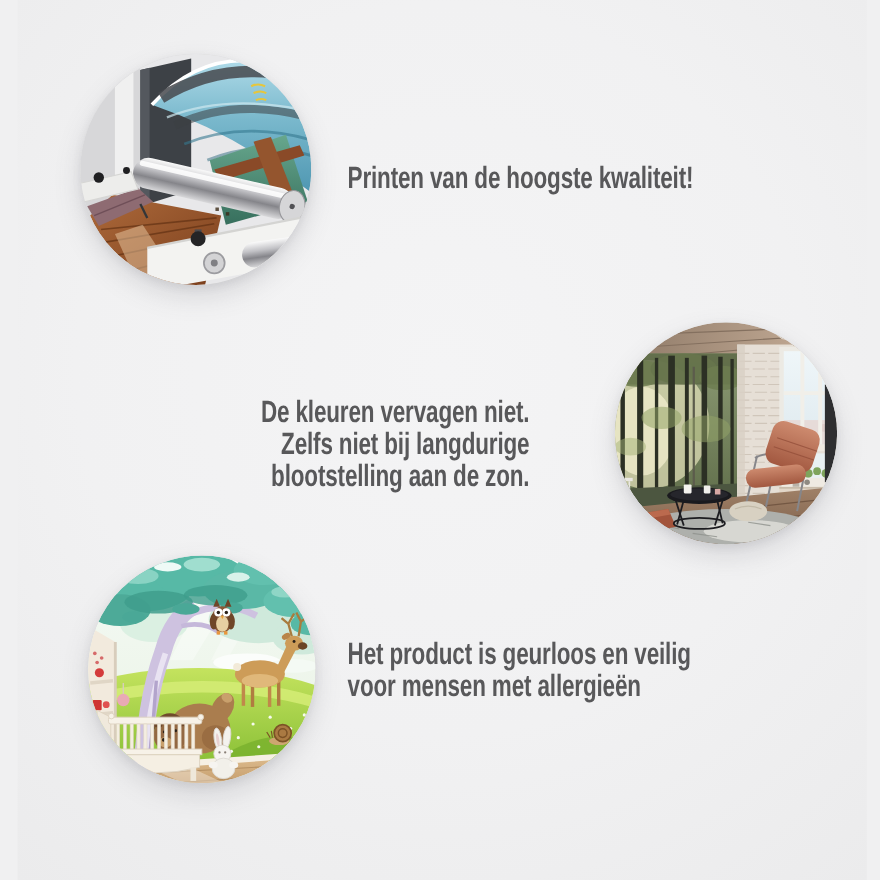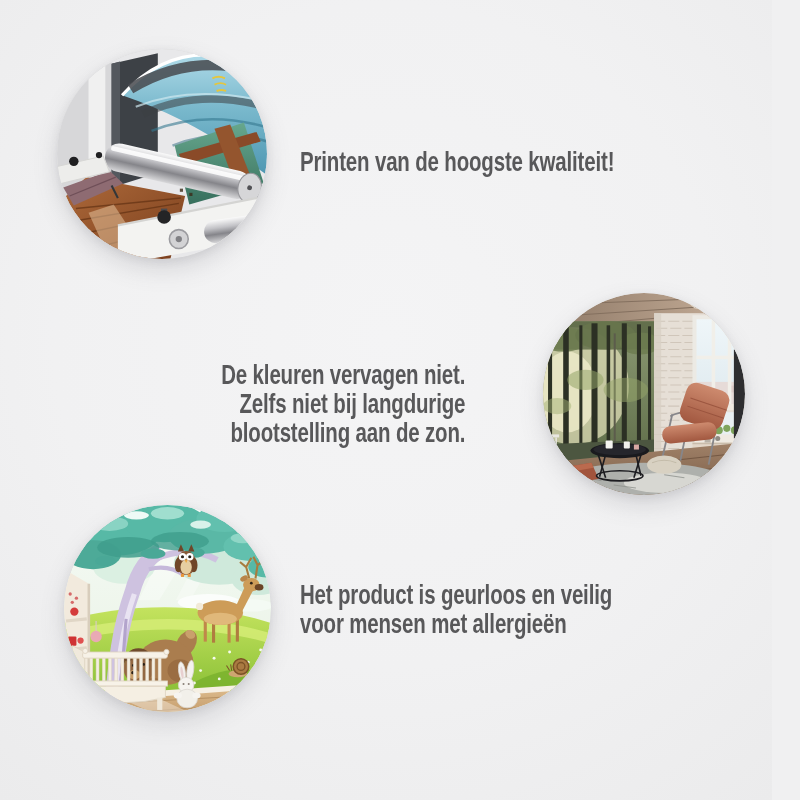--- a/index.html
+++ b/index.html
@@ -1,19 +1,20 @@
 <!DOCTYPE html>
 <html><head>
 <meta charset="utf-8">
 <style>
   html,body{margin:0;padding:0;background:#f0f0f1;}
   .stage{
     position:relative;width:772px;height:800px;overflow:hidden;
     background:radial-gradient(circle at 50% 42%, #f4f4f5 0%, #f1f1f2 55%, #ebebec 100%);
     font-family:"Liberation Sans","DejaVu Sans",sans-serif;
+    margin-left:16px;
   }
   .photo{
     position:absolute;border-radius:50%;overflow:hidden;
     box-shadow:0 10px 24px rgba(90,90,100,.18),0 3px 8px rgba(90,90,100,.10);
     background:#ddd;
   }
   .photo svg{display:block;width:100%;height:100%;}
   .c1{left:57px;top:49px;width:210px;height:210px;}
   .c2{left:543px;top:293px;width:202px;height:202px;}
   .c3{left:64px;top:505px;width:207px;height:207px;}

